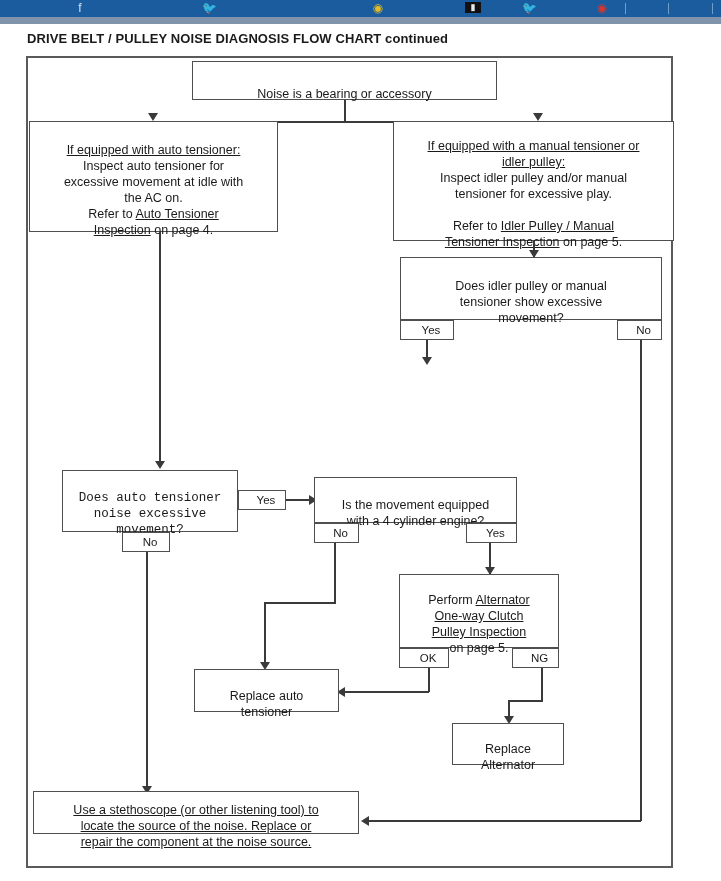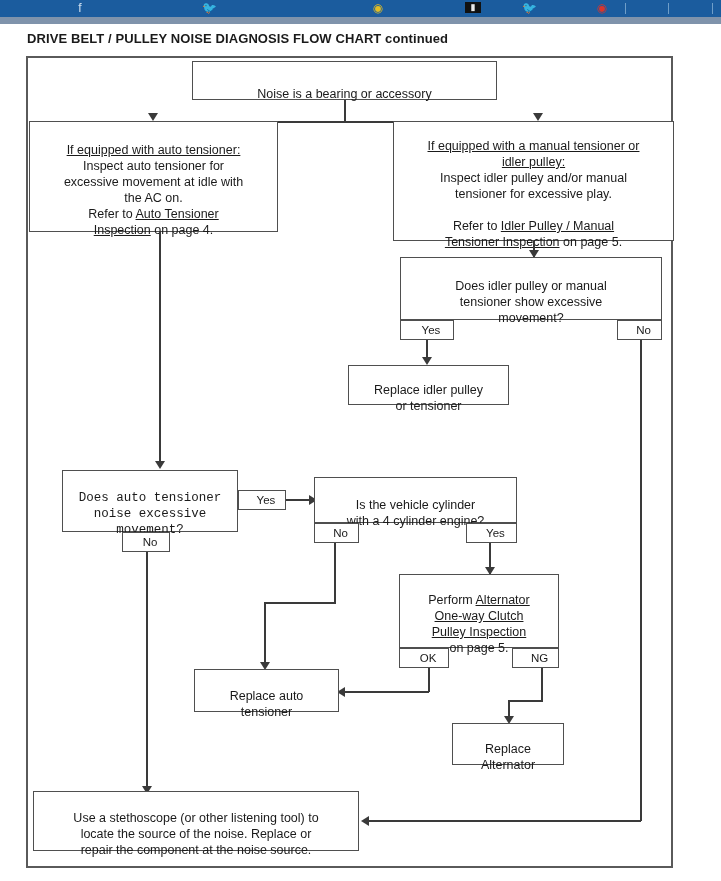--- a/index.html
+++ b/index.html
@@ -137,26 +137,20 @@
     <span>No</span>
   </div>
 
   <div class="ln lnv" style="left:426px;top:340px;height:22px;"></div>
   <div class="arw arw-d" style="left:422px;top:357px;"></div>
 
   <div class="ln lnv" style="left:640px;top:340px;height:481px;"></div>
   <div class="ln lnh" style="left:369px;top:820px;width:272px;"></div>
   <div class="arw arw-l" style="left:361px;top:816px;"></div>
 
-  <div class="node" style="left:348px;top:365px;width:161px;height:40px;">
-    <span class="txt">
-      <span>Replace idler pulley</span><br>
-      <span>or tensioner</span>
-    </span>
-  </div>
 
   <div class="node" style="left:62px;top:470px;width:176px;height:62px;font-family:Liberation Mono, monospace;">
     <span class="txt">
       <span>Does auto tensioner</span><br>
       <span>noise excessive</span><br>
       <span>movement?</span>
     </span>
   </div>
   <div class="tag" style="left:238px;top:490px;width:48px;height:20px;">
     <span>Yes</span>
@@ -166,21 +160,21 @@
   </div>
 
   <div class="ln lnh" style="left:286px;top:499px;width:27px;"></div>
   <div class="arw arw-r" style="left:309px;top:495px;"></div>
 
   <div class="ln lnv" style="left:146px;top:552px;height:239px;"></div>
   <div class="arw arw-d" style="left:142px;top:786px;"></div>
 
   <div class="node" style="left:314px;top:477px;width:203px;height:46px;">
     <span class="txt">
-      <span>Is the vehicle cylinder</span><br>
+      <span>Is the movement equipped</span><br>
       <span>with a 4 cylinder engine?</span>
     </span>
   </div>
   <div class="tag" style="left:314px;top:523px;width:45px;height:20px;">
     <span>No</span>
   </div>
   <div class="tag" style="left:466px;top:523px;width:51px;height:20px;">
     <span>Yes</span>
   </div>
 
@@ -223,21 +217,21 @@
     </span>
   </div>
 
   <div class="node" style="left:452px;top:723px;width:112px;height:42px;">
     <span class="txt">
       <span>Replace</span><br>
       <span>Alternator</span>
     </span>
   </div>
 
-  <div class="node" style="left:33px;top:791px;width:326px;height:60px;">
+  <div class="node" style="left:33px;top:791px;width:326px;height:43px;text-decoration:underline;">
     <span class="txt">
       <span>Use a stethoscope (or other listening tool) to</span><br>
       <span>locate the source of the noise. Replace or</span><br>
       <span>repair the component at the noise source.</span>
     </span>
   </div>
 
 </div>
 
 </body></html>

